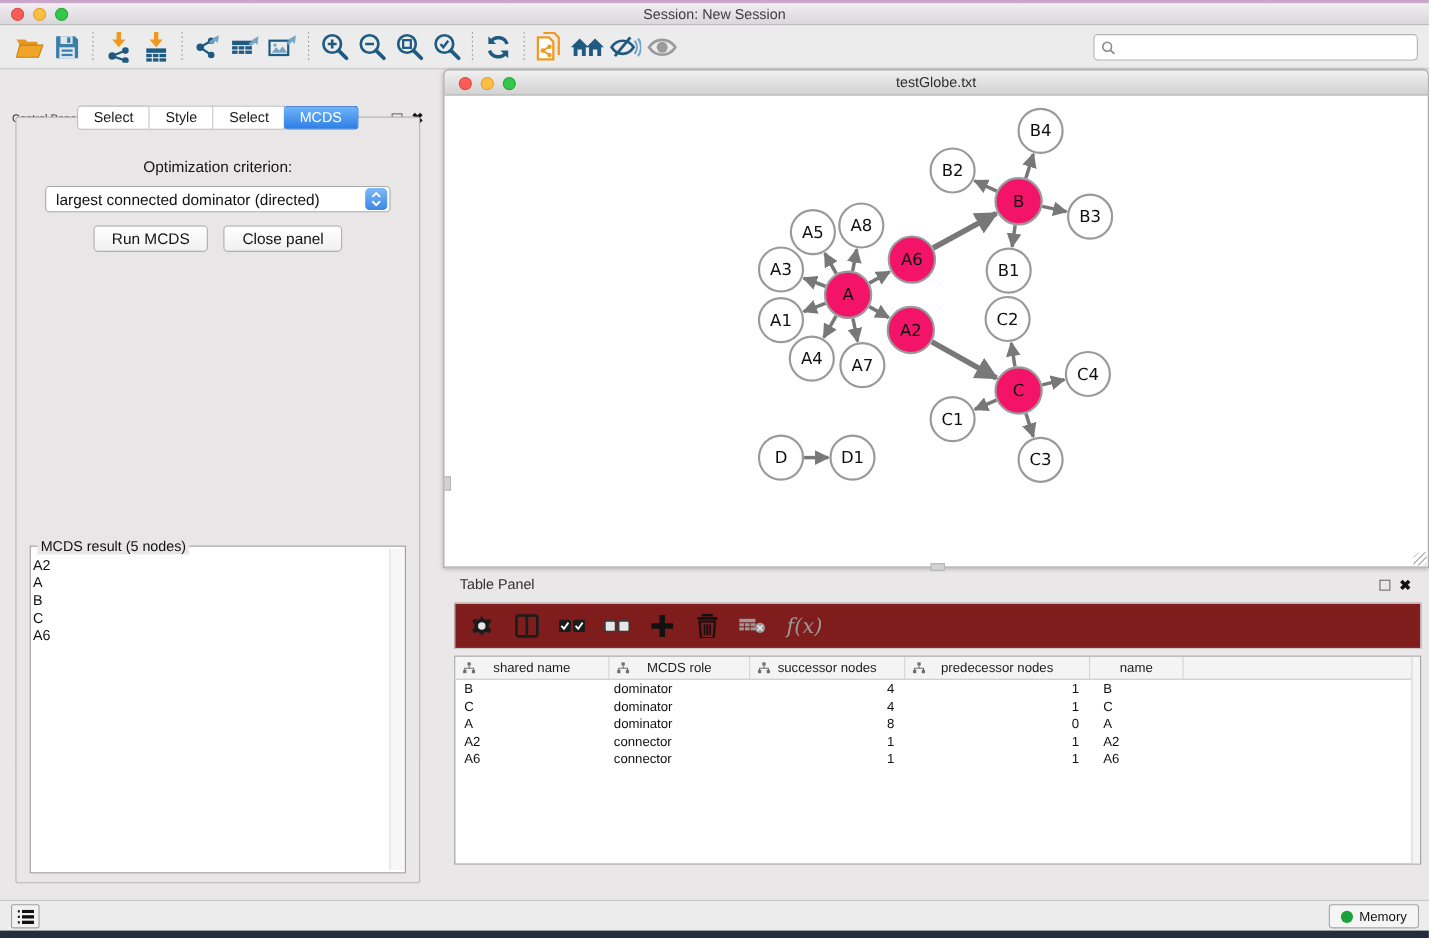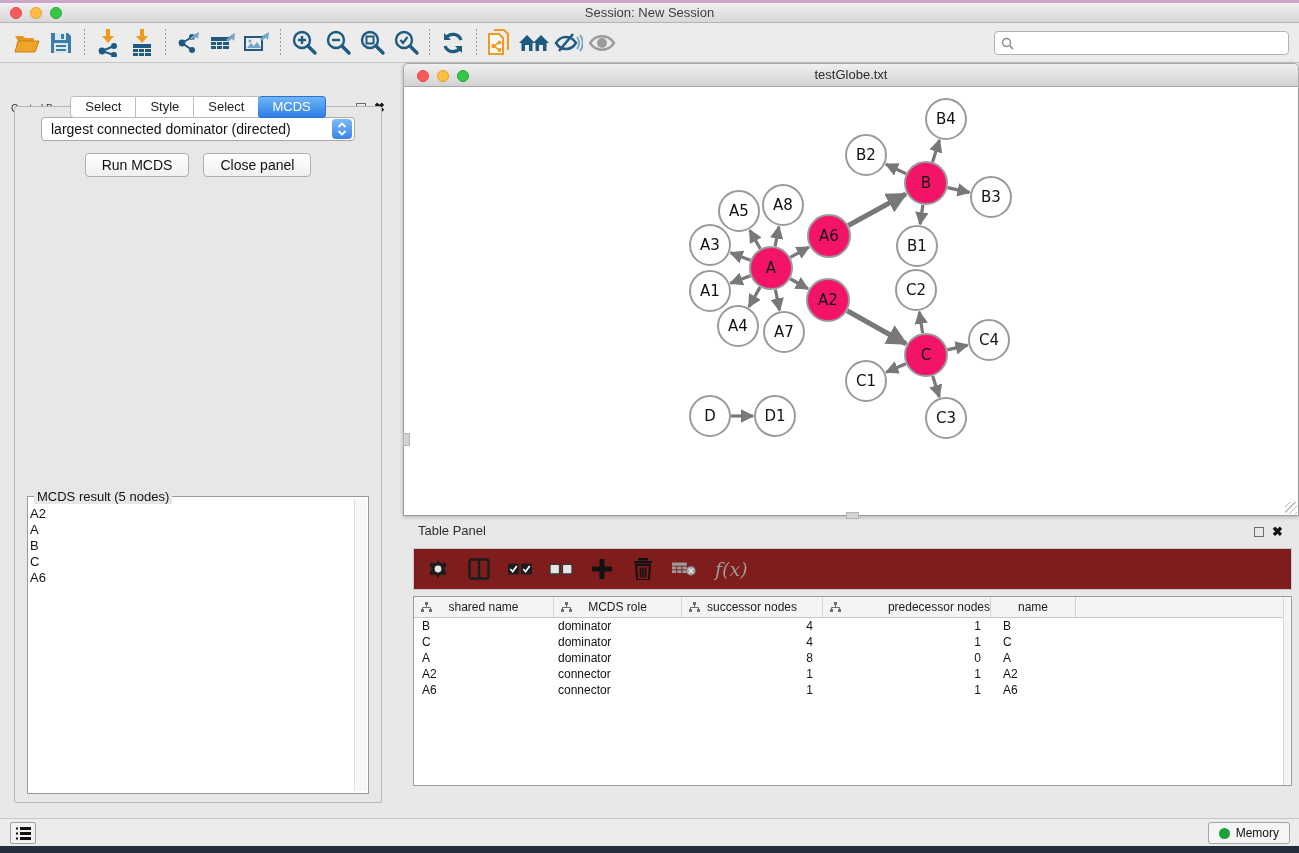--- a/index.html
+++ b/index.html
@@ -301,20 +301,21 @@
         <span class="close-x">✖</span>
       </div>
     </div>
     <div class="seg-tabs" id="cp-tabs">
         <div class="seg-tab">Select</div>
         <div class="seg-tab">Style</div>
         <div class="seg-tab">Select</div>
         <div class="seg-tab selected">MCDS</div>
       </div>
     <div class="cp-body">
+      <div class="opt-label">Optimization criterion:</div>
       <div class="combo">
         <span class="combo-text">largest connected dominator (directed)</span>
         <span class="combo-step">
           <svg width="10" height="14" viewBox="0 0 10 14">
               <path d="M1.5 5 L5 1.5 L8.5 5" fill="none" stroke="#fff" stroke-width="1.8"></path>
               <path d="M1.5 9 L5 12.5 L8.5 9" fill="none" stroke="#fff" stroke-width="1.8"></path>
             </svg>
         </span>
       </div>
       <div class="btn-row">
@@ -554,21 +555,21 @@
             <svg class="tree-ic" width="11" height="11" viewBox="0 0 11 11">
               <g fill="#6e6e6e">
                 <rect x="4" y="0" width="3" height="3"></rect>
                 <rect x="0" y="7" width="3" height="3"></rect>
                 <rect x="8" y="7" width="3" height="3"></rect>
               </g>
               <path d="M5.5 3 v2.5 M1.5 7 v-1.5 h8 V7" fill="none" stroke="#6e6e6e" stroke-width="1"></path>
             </svg>
             <span>successor nodes</span>
           </div>
-          <div class="dt-hcell" style="width: 168px; justify-content: flex-end;">
+          <div class="dt-hcell" style="width: 168px;">
             <svg class="tree-ic" width="11" height="11" viewBox="0 0 11 11">
               <g fill="#6e6e6e">
                 <rect x="4" y="0" width="3" height="3"></rect>
                 <rect x="0" y="7" width="3" height="3"></rect>
                 <rect x="8" y="7" width="3" height="3"></rect>
               </g>
               <path d="M5.5 3 v2.5 M1.5 7 v-1.5 h8 V7" fill="none" stroke="#6e6e6e" stroke-width="1"></path>
             </svg>
             <span>predecessor nodes</span>
           </div>

